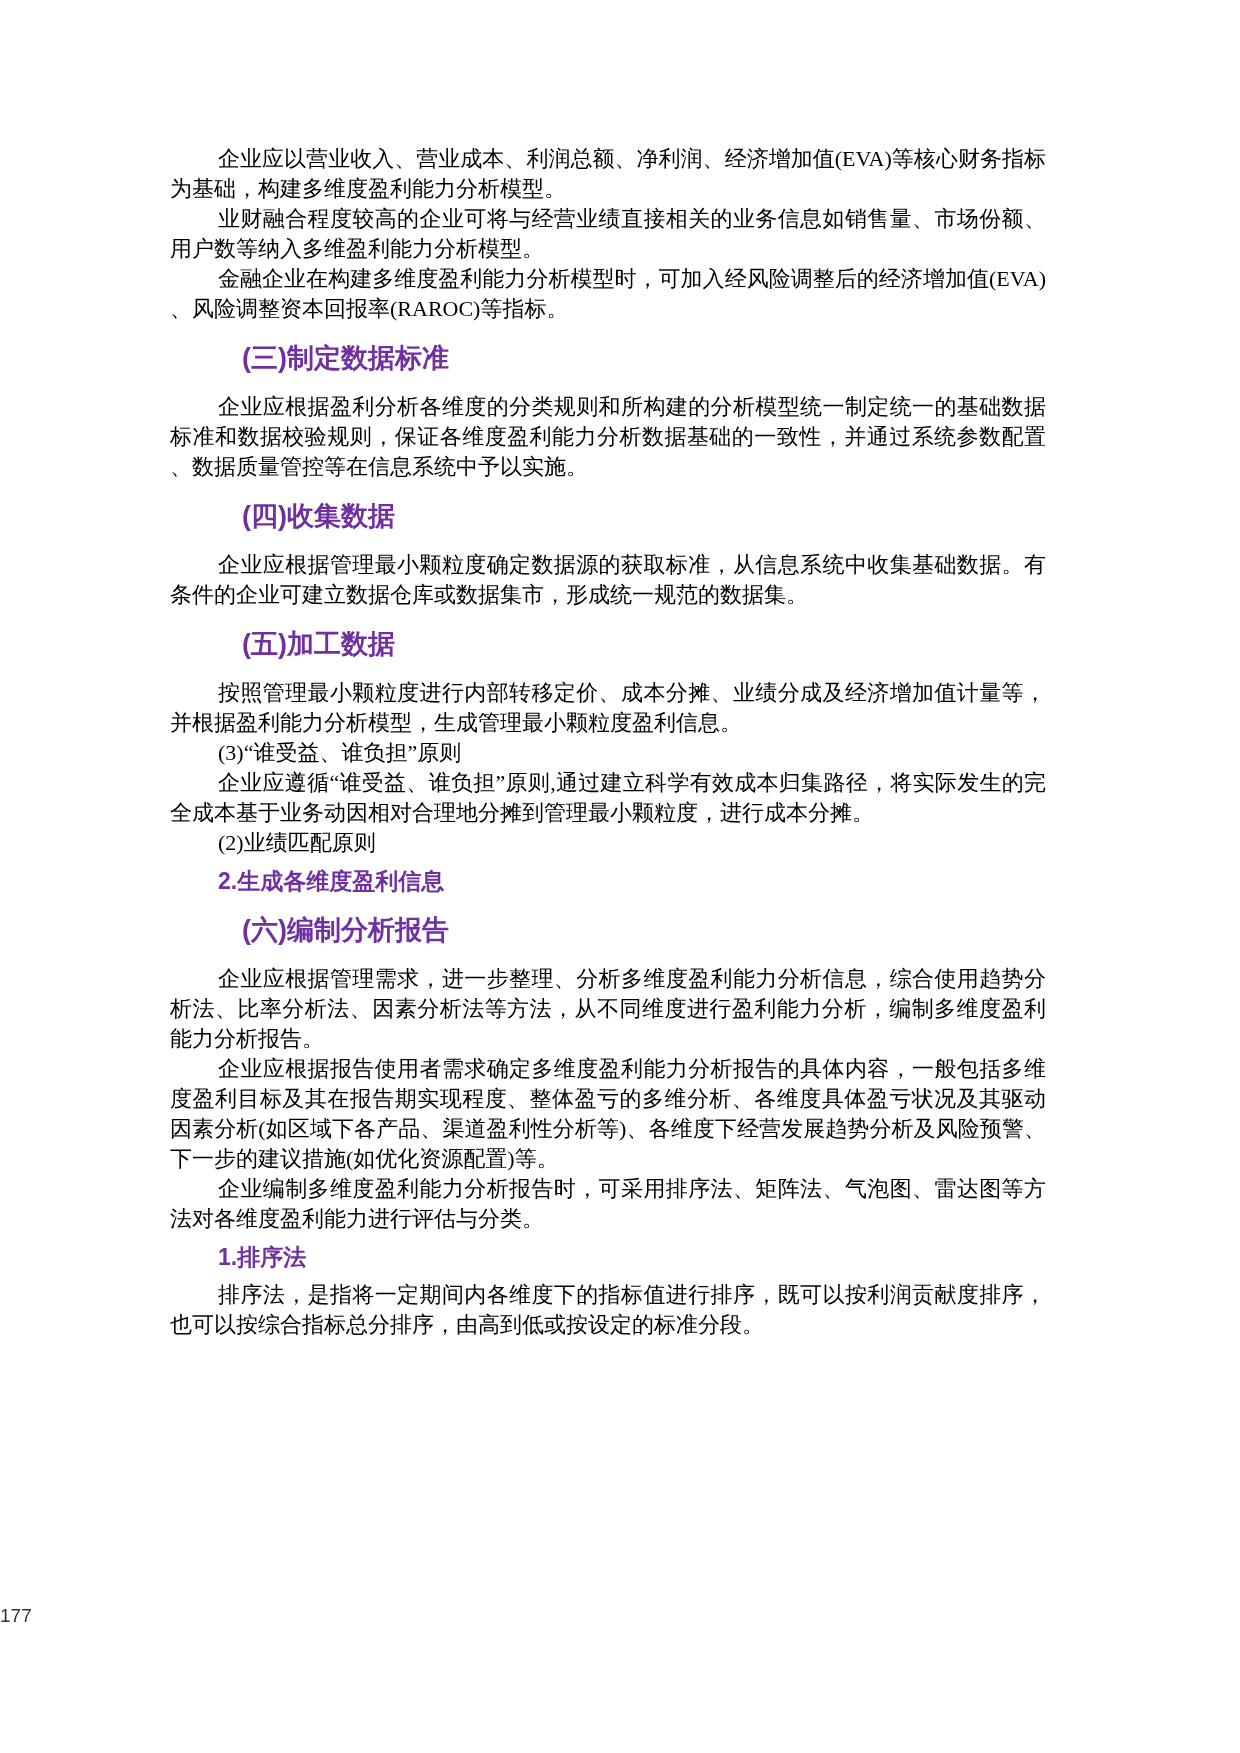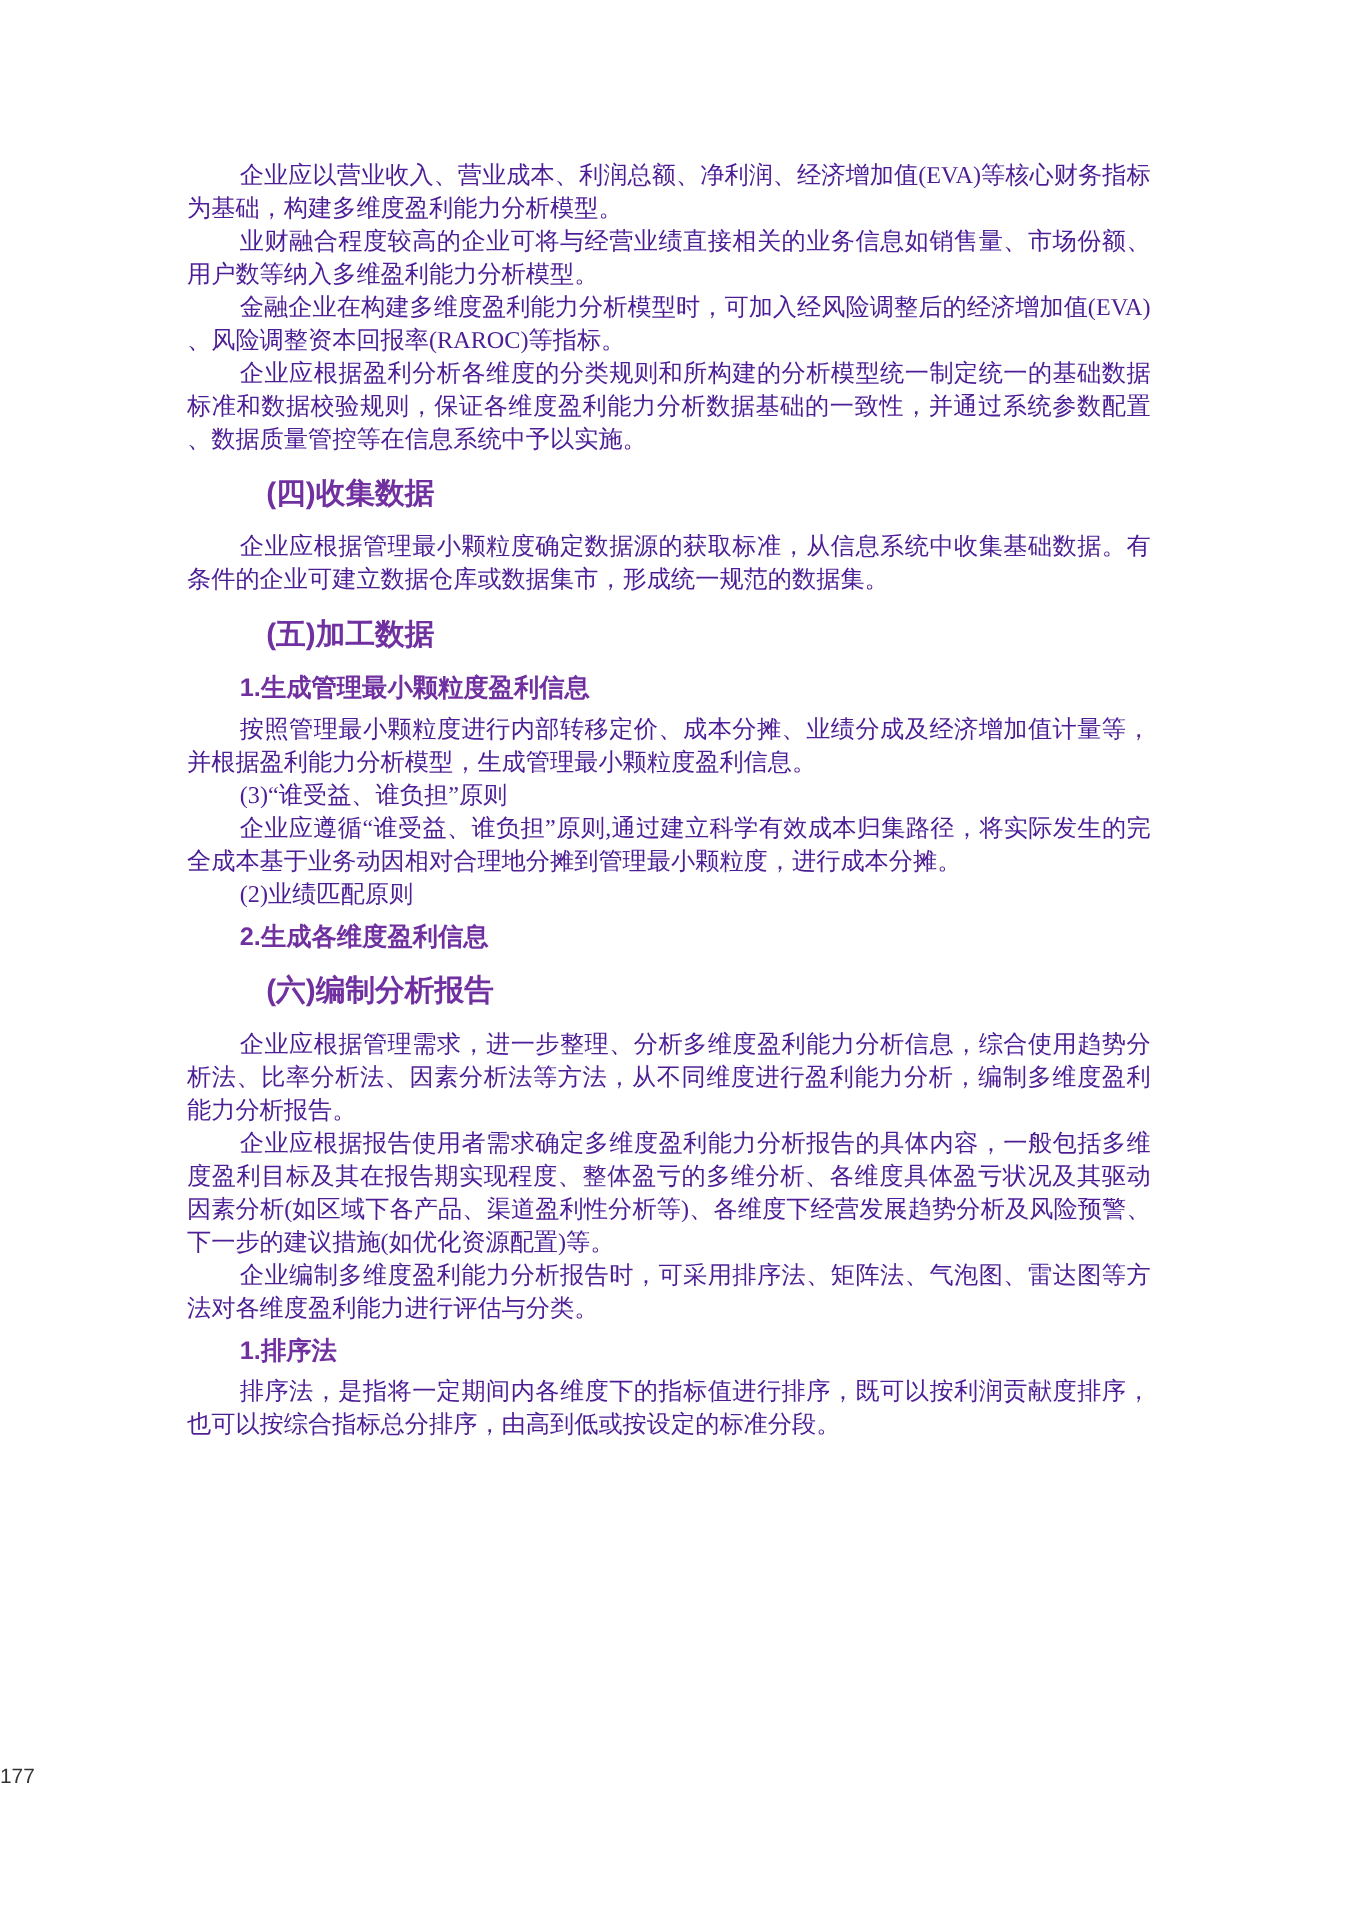--- a/index.html
+++ b/index.html
@@ -15,21 +15,21 @@
     position: absolute;
     left: 170px;
     top: 144px;
     width: 876px;
   }
   p.body {
     margin: 0;
     font-family: "Liberation Serif", "DejaVu Serif", serif;
     font-size: 22px;
     line-height: 30px;
-    color: #4c1d95;
+    color: #000000;
     text-align: justify;
     text-indent: 48px;
     line-break: anywhere;
     overflow-wrap: anywhere;
   }
   h2.sec {
     margin: 16px 0;
     padding-left: 72px;
     font-family: "Liberation Sans", "DejaVu Sans", sans-serif;
     font-size: 27px;
@@ -59,28 +59,28 @@
 </style>
 </head>
 <body>
 
 <div class="page" style="--accent: #7030A0;">
   <div class="content">
     <p class="body">企业应以营业收入、营业成本、利润总额、净利润、经济增加值(EVA)等核心财务指标为基础，构建多维度盈利能力分析模型。</p>
     <p class="body">业财融合程度较高的企业可将与经营业绩直接相关的业务信息如销售量、市场份额、用户数等纳入多维盈利能力分析模型。</p>
     <p class="body">金融企业在构建多维度盈利能力分析模型时，可加入经风险调整后的经济增加值(EVA)、风险调整资本回报率(RAROC)等指标。</p>
 
+    <h2 class="sec">(三)制定数据标准</h2>
     <p class="body">企业应根据盈利分析各维度的分类规则和所构建的分析模型统一制定统一的基础数据标准和数据校验规则，保证各维度盈利能力分析数据基础的一致性，并通过系统参数配置、数据质量管控等在信息系统中予以实施。</p>
 
     <h2 class="sec">(四)收集数据</h2>
     <p class="body">企业应根据管理最小颗粒度确定数据源的获取标准，从信息系统中收集基础数据。有条件的企业可建立数据仓库或数据集市，形成统一规范的数据集。</p>
 
     <h2 class="sec">(五)加工数据</h2>
 
-    <h3 class="sub">1.生成管理最小颗粒度盈利信息</h3>
     <p class="body">按照管理最小颗粒度进行内部转移定价、成本分摊、业绩分成及经济增加值计量等，并根据盈利能力分析模型，生成管理最小颗粒度盈利信息。</p>
     <p class="body">(3)“谁受益、谁负担”原则</p>
     <p class="body">企业应遵循“谁受益、谁负担”原则,通过建立科学有效成本归集路径，将实际发生的完全成本基于业务动因相对合理地分摊到管理最小颗粒度，进行成本分摊。</p>
     <p class="body">(2)业绩匹配原则</p>
 
     <h3 class="sub">2.生成各维度盈利信息</h3>
 
     <h2 class="sec">(六)编制分析报告</h2>
     <p class="body">企业应根据管理需求，进一步整理、分析多维度盈利能力分析信息，综合使用趋势分析法、比率分析法、因素分析法等方法，从不同维度进行盈利能力分析，编制多维度盈利能力分析报告。</p>
     <p class="body">企业应根据报告使用者需求确定多维度盈利能力分析报告的具体内容，一般包括多维度盈利目标及其在报告期实现程度、整体盈亏的多维分析、各维度具体盈亏状况及其驱动因素分析(如区域下各产品、渠道盈利性分析等)、各维度下经营发展趋势分析及风险预警、下一步的建议措施(如优化资源配置)等。</p>

